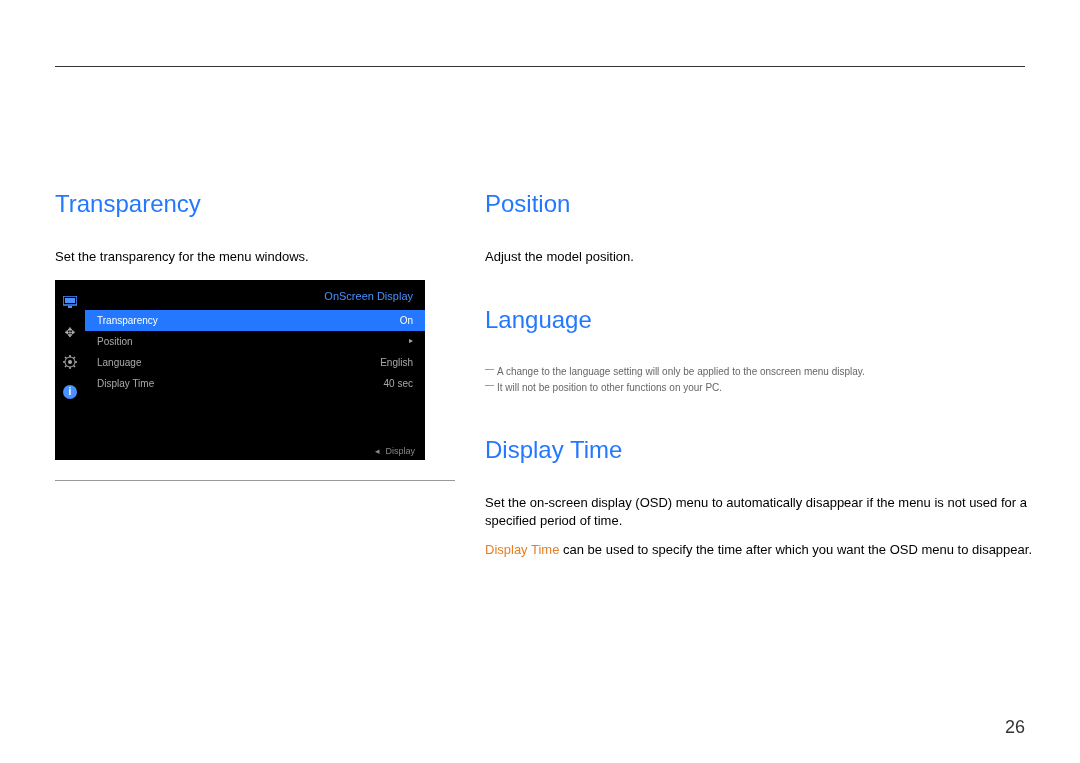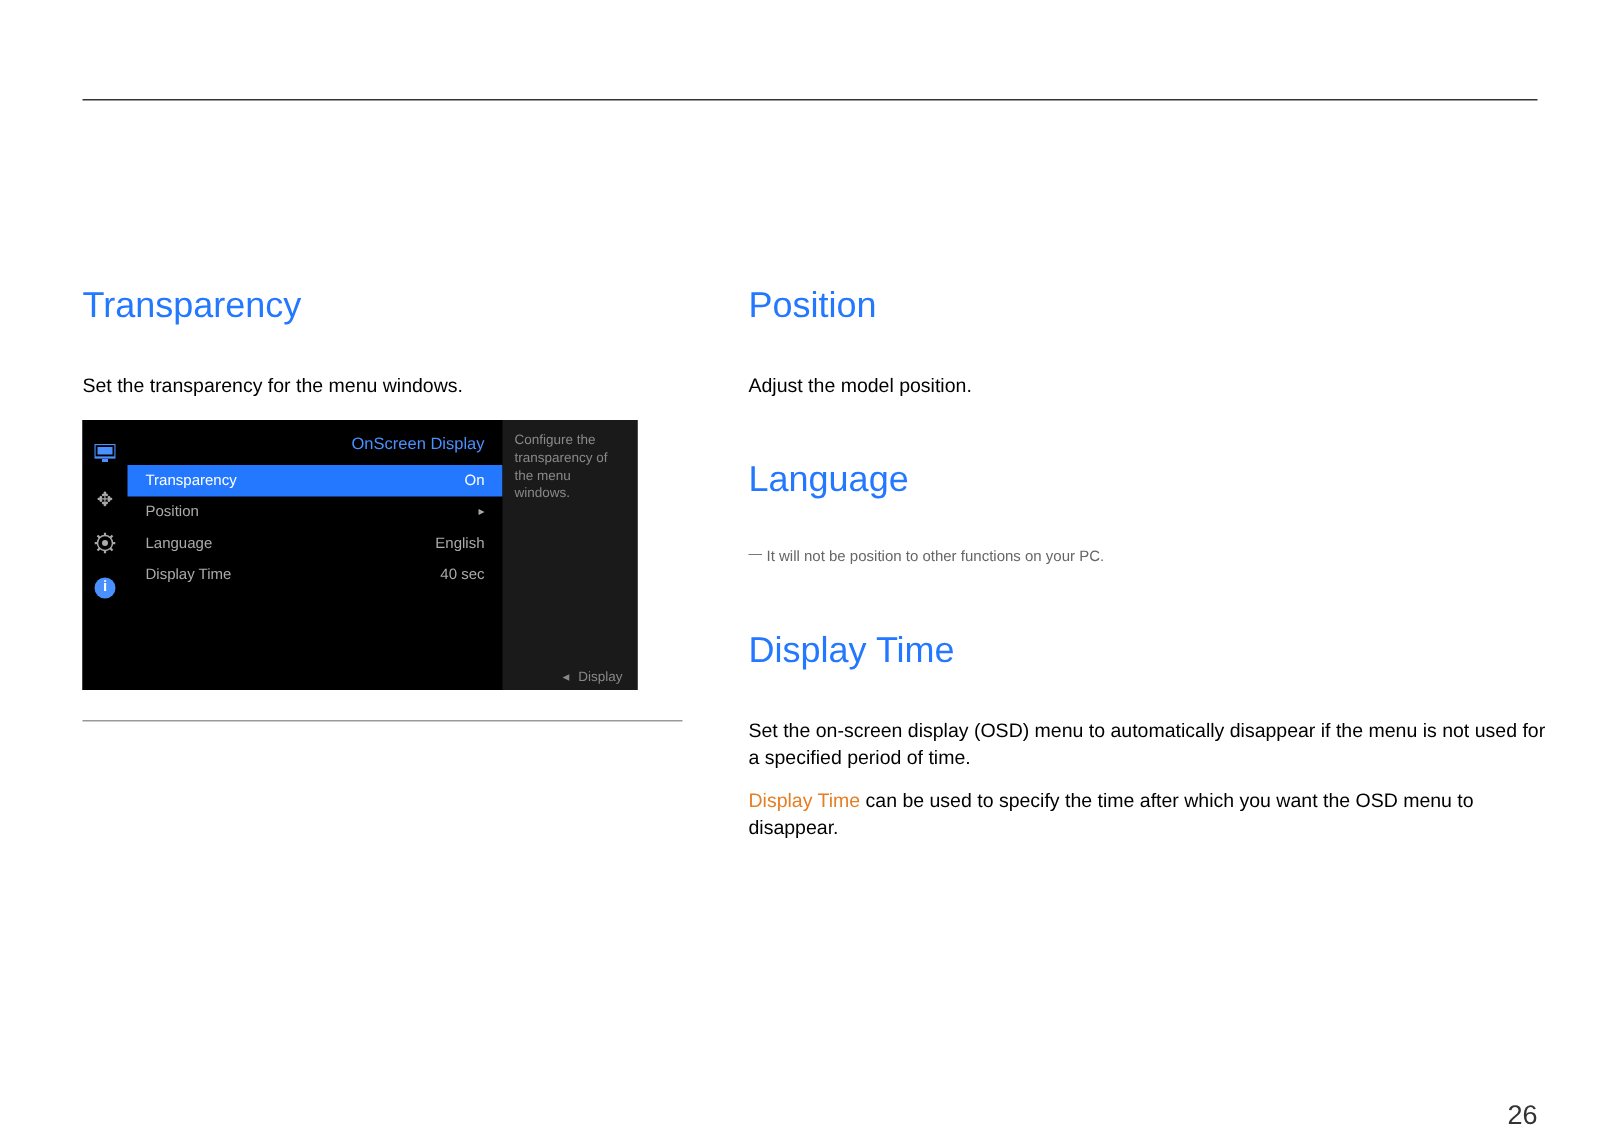--- a/index.html
+++ b/index.html
@@ -20,21 +20,21 @@
       left: 55px;
       right: 55px;
       border-top: 1px solid #333;
     }
     .content {
       position: absolute;
       top: 190px;
       left: 55px;
       right: 40px;
       display: flex;
-      gap: 44px;
+      gap: 30px;
     }
     .left-column {
       width: 400px;
     }
     .right-column {
       flex: 1;
     }
     .section-heading {
       font-size: 24px;
       font-weight: 400;
@@ -159,21 +159,21 @@
     .hr-thin {
       border: none;
       border-top: 1px solid #999;
       margin-bottom: 8px;
     }
     .section-block {
       margin-bottom: 40px;
     }
     .page-number {
       position: absolute;
-      bottom: 9px;
+      bottom: 25px;
       right: 55px;
       font-size: 18px;
       color: #333;
     }
   </style>
 </head>
 <body>
 
 <div class="page-rule"></div>
 
@@ -213,38 +213,38 @@
         </div>
         <div class="osd-row">
           <span>Language</span>
           <span>English</span>
         </div>
         <div class="osd-row">
           <span>Display Time</span>
           <span>40 sec</span>
         </div>
       </div>
-      <div class="osd-desc">Configure the transparency of the menu windows.</div>
       <div class="osd-footer">
         <span>◂</span>
         <span>Display</span>
       </div>
     </div>
 
     <hr class="hr-thin">
   </div>
 
   <div class="right-column">
     <div class="section-block">
       <h2 class="section-heading">Position</h2>
       <p class="body-text">Adjust the model position.</p>
     </div>
 
     <div class="section-block">
       <h2 class="section-heading">Language</h2>
+      <p class="note-text">A change to the language setting will only be applied to the onscreen menu display.</p>
       <p class="note-text">It will not be position to other functions on your PC.</p>
     </div>
 
     <div class="section-block">
       <h2 class="section-heading">Display Time</h2>
       <p class="body-text">Set the on-screen display (OSD) menu to automatically disappear if the menu is not used for a specified period of time.</p>
       <p class="body-text"><span class="inline-highlight">Display Time</span><span> can be used to specify the time after which you want the OSD menu to disappear.</span></p>
     </div>
   </div>
 </div>

